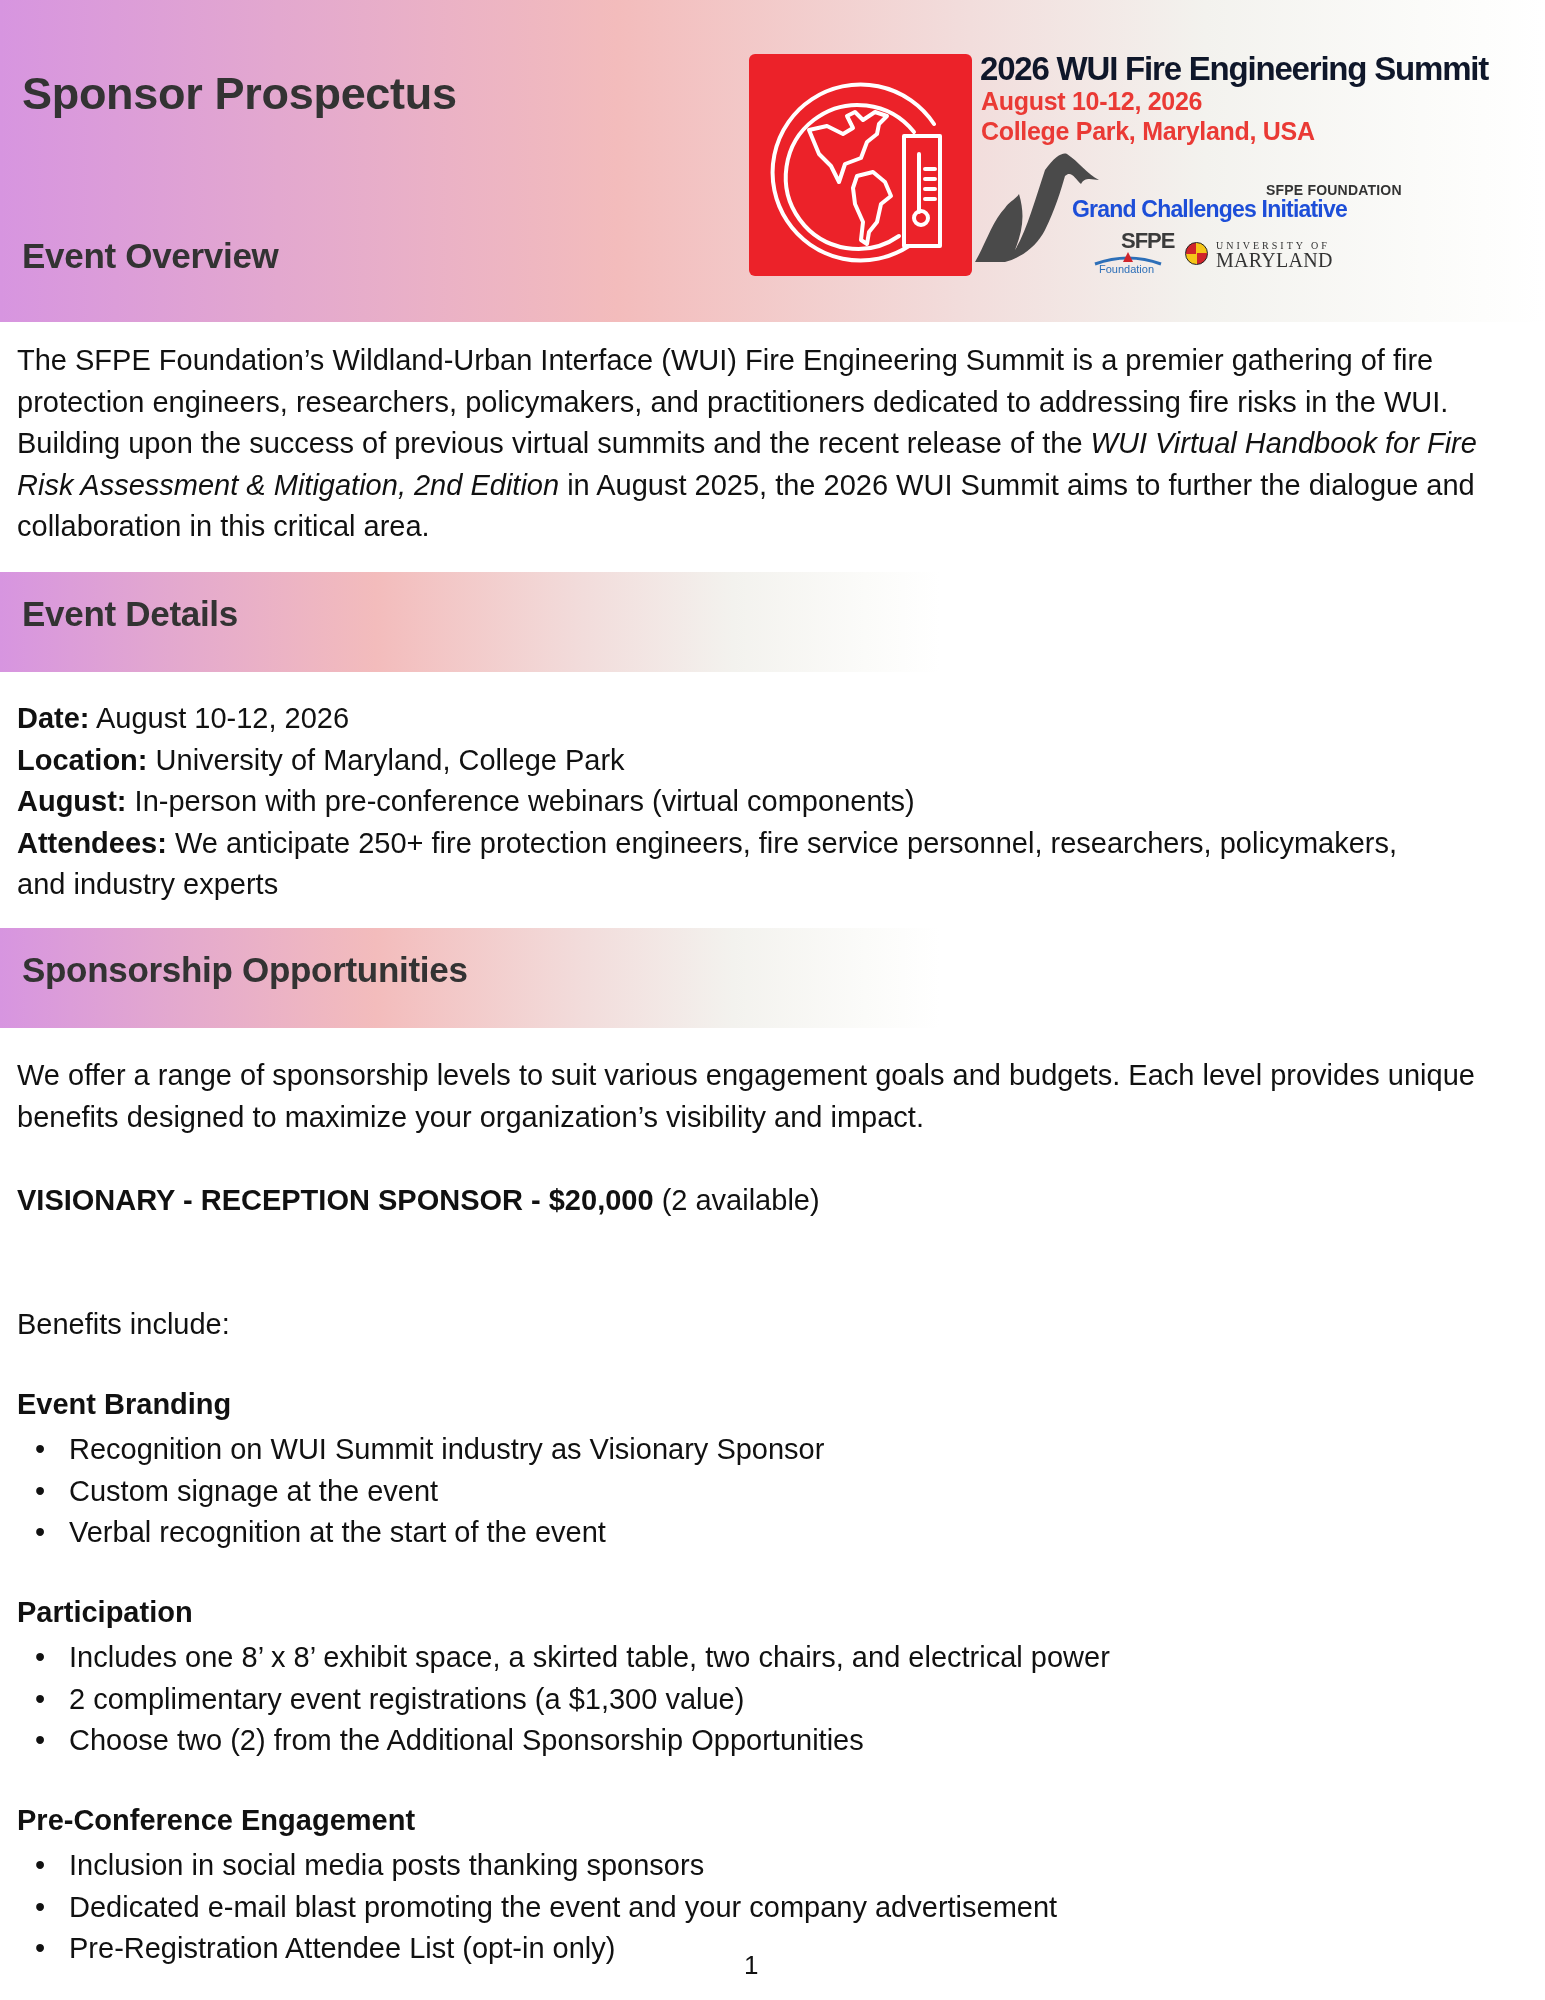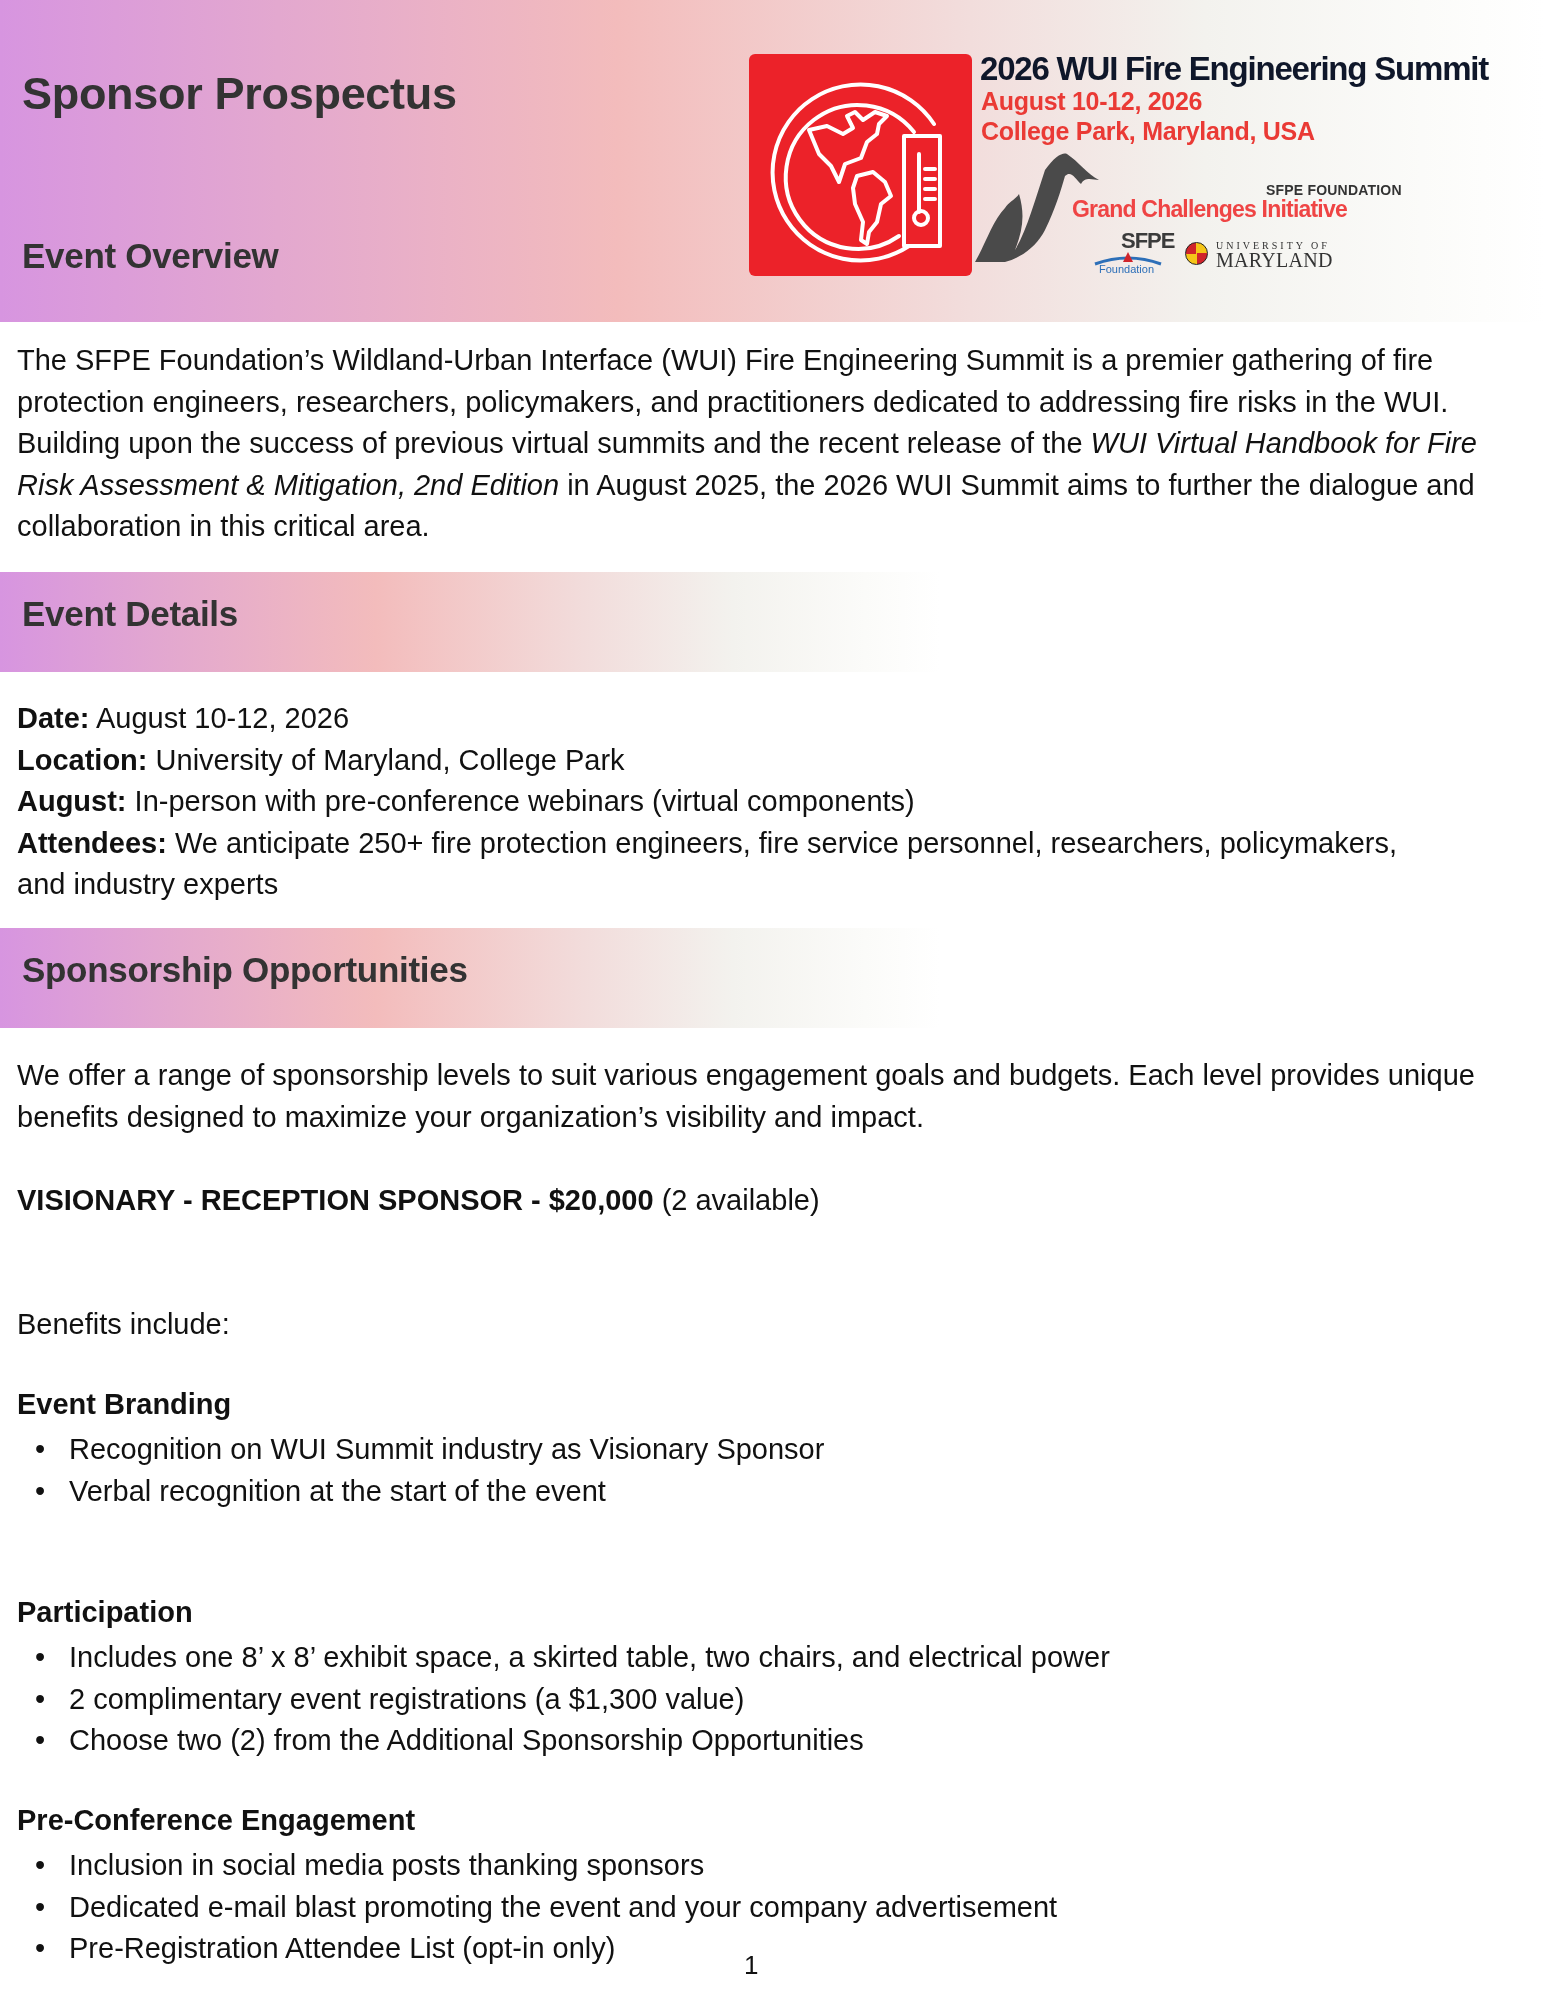--- a/index.html
+++ b/index.html
@@ -14,21 +14,21 @@
 
   .band { position: absolute; left: 0; width: 940px; height: 100px; }
 
   .logo-box { position: absolute; left: 749px; top: 54px; width: 223px; height: 222px; background: #ec2229; border-radius: 6px; }
   .logo-title { position: absolute; left: 980px; top: 50px; font-size: 33px; font-weight: 700; color: #0f172a; letter-spacing: -1.2px; white-space: nowrap; }
   .logo-date, .logo-place { position: absolute; left: 981px; font-size: 25px; font-weight: 700; color: #ea3a35; letter-spacing: -0.3px; white-space: nowrap; }
   .logo-date { top: 87px; }
   .logo-place { top: 117px; }
   .mountain { position: absolute; left: 975px; top: 150px; width: 150px; height: 115px; }
   .sfpe-found-small { position: absolute; left: 1266px; top: 182px; font-size: 14px; font-weight: 700; color: #333; letter-spacing: 0.2px; }
-  .gci { position: absolute; left: 1072px; top: 196px; font-size: 23px; font-weight: 700; color: #ef4444; letter-spacing: -0.8px; white-space: nowrap; }
+  .gci { position: absolute; left: 1072px; top: 196px; font-size: 23px; font-weight: 700; color: #1d4ed8; letter-spacing: -0.8px; white-space: nowrap; }
   .sfpe-logo { position: absolute; left: 1093px; top: 228px; width: 70px; height: 50px; }
   .sfpe-word { position: absolute; left: 0; top: 0; font-size: 22px; font-weight: 700; color: #3b3b3b; letter-spacing: -1px; margin-left: 28px; }
   .sfpe-sub { position: absolute; left: 6px; top: 35px; font-size: 11px; color: #2d6fb8; }
   .umd-logo { position: absolute; left: 1185px; top: 240px; width: 170px; height: 30px; }
   .umd-seal { position: absolute; left: 0; top: 2px; width: 23px; height: 23px; border-radius: 50%; background: conic-gradient(#f5c518 0 25%, #d0242b 25% 50%, #f5c518 50% 75%, #d0242b 75% 100%); border: 1px solid #222; }
   .umd-top { position: absolute; left: 31px; top: 0; font-family: Liberation Serif, serif; font-size: 10px; letter-spacing: 3px; color: #333; }
   .umd-bot { position: absolute; left: 31px; top: 9px; font-family: "Liberation Serif", serif; font-size: 20px; color: #333; letter-spacing: 0.3px; }
 
   .body-text { position: absolute; left: 17px; font-size: 29px; line-height: 41.5px; color: #111111; }
   .body-text em { font-style: italic; }
@@ -105,20 +105,21 @@
 <div class="band grad" style="top:928px"></div>
 <h2 class="section-h" style="top:950px">Sponsorship Opportunities</h2>
 <p class="body-text intro" style="width:1460px">We offer a range of sponsorship levels to suit various engagement goals and budgets. Each level provides unique benefits designed to maximize your organization’s visibility and impact.</p>
 <div class="body-text tier"><b>VISIONARY - RECEPTION SPONSOR - $20,000</b><span> (2 available)</span></div>
 <div class="body-text cospon"></div>
 <div class="body-text benefits">Benefits include:</div>
 
 <div class="subhead" style="top:1388px">Event Branding</div>
 <ul class="blist" style="top:1429px">
   <li>Recognition on WUI Summit industry as Visionary Sponsor</li>
+  <li>Custom signage at the event</li>
   <li>Verbal recognition at the start of the event</li>
 </ul>
 
 <div class="subhead" style="top:1596px">Participation</div>
 <ul class="blist" style="top:1637px">
   <li>Includes one 8’ x 8’ exhibit space, a skirted table, two chairs, and electrical power</li>
   <li>2 complimentary event registrations (a $1,300 value)</li>
   <li>Choose two (2) from the Additional Sponsorship Opportunities</li>
 </ul>
 

